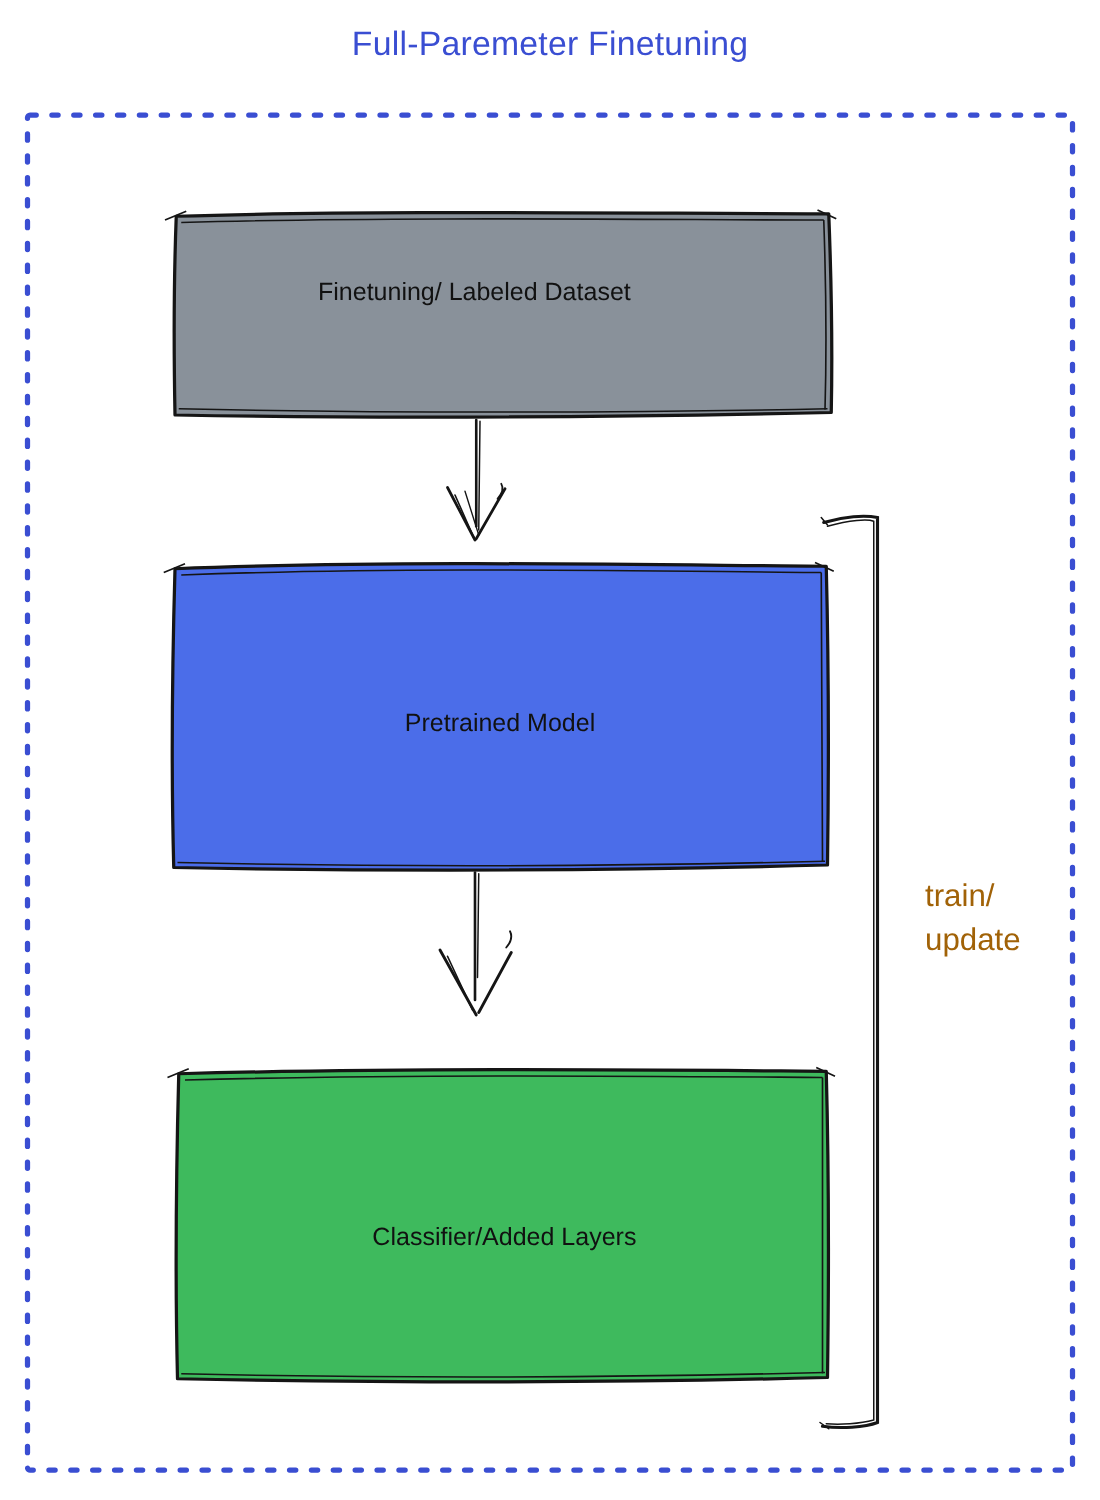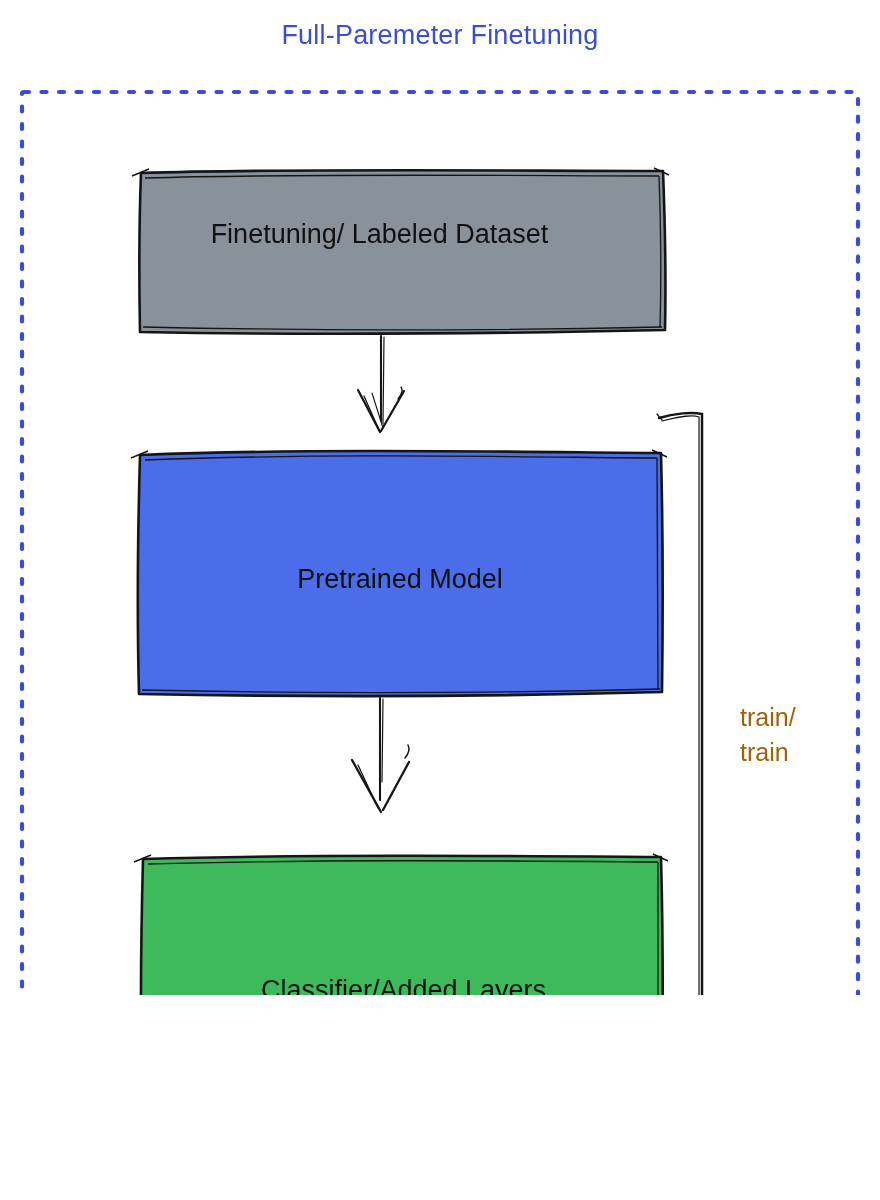--- a/index.html
+++ b/index.html
@@ -1,19 +1,19 @@
 <!DOCTYPE html>
 <html><head>
 <meta charset="utf-8">
 <style>
   html, body { margin: 0; padding: 0; background: #ffffff; }
   .canvas {
     position: relative;
     width: 880px;
-    height: 995px;
+    height: 1200px;
     background: #ffffff;
     font-family: "Liberation Sans", sans-serif;
     overflow: hidden;
   }
   .title {
     position: absolute;
     left: 0; top: 20px;
     width: 880px;
     text-align: center;
     font-size: 27px;
@@ -23,21 +23,21 @@
     position: absolute;
     left: 0; top: 0;
     width: 880px;
     height: 1200px;
   }
   .node-label {
     position: absolute;
     display: flex;
     align-items: center;
     justify-content: center;
-    font-size: 27px;
+    font-size: 20px;
     color: #111111;
     pointer-events: none;
     white-space: nowrap;
   }
   .label-dataset    { left: 138px; top: 170px; width: 527px; height: 163px; transform: translate(-22px,-17px); }
   .label-pretrained { left: 137px; top: 451px; width: 526px; height: 244px; transform: translate(0px,6px); }
   .label-classifier { left: 140px; top: 856px; width: 523px; height: 249px; transform: translate(2px,10px); }
   .annotation {
     position: absolute;
     left: 740px; top: 700px;
@@ -108,16 +108,16 @@
   </svg>
 
   <div class="node-label label-dataset">Finetuning/ Labeled Dataset</div>
 
   <div class="node-label label-classifier">Classifier/Added Layers</div>
 
   <div class="node-label label-pretrained">Pretrained Model</div>
 
   <div class="annotation">
     <div>train/</div>
-    <div>train</div>
+    <div>update</div>
   </div>
 
 </div>
 
 </body></html>

